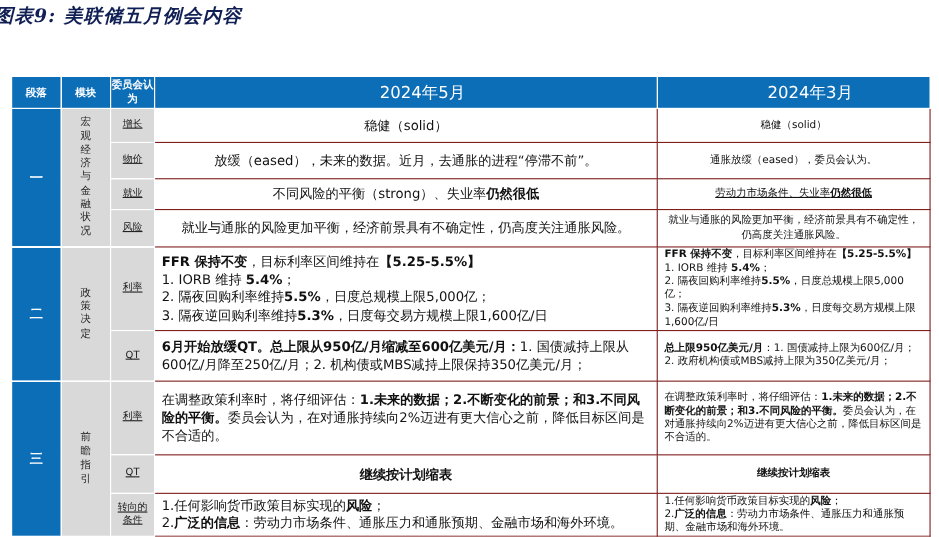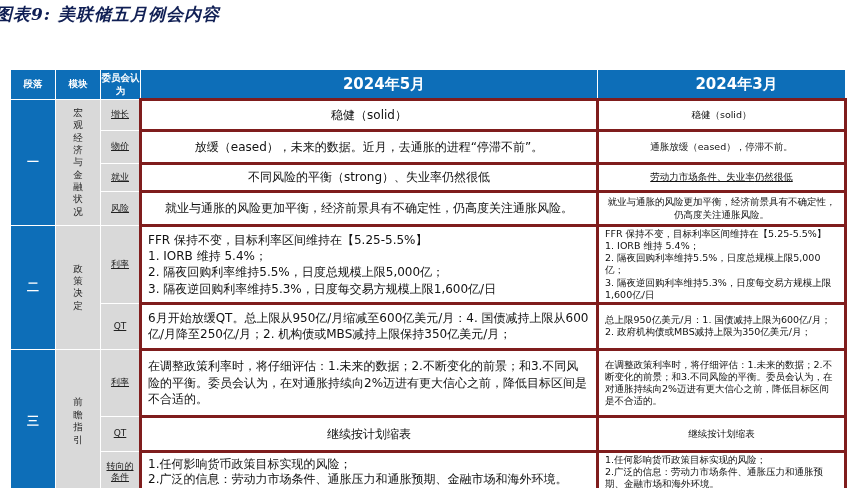--- a/index.html
+++ b/index.html
@@ -6,36 +6,36 @@
   body{
     width:854px;height:488px;overflow:hidden;background:#ffffff;
     font-family:"DejaVu Sans","Liberation Sans",sans-serif;color:#1a1a1a;
   }
   .fig-title{
     font-family:"DejaVu Serif","Liberation Serif",serif;
     font-style:italic;font-weight:bold;color:#101f54;
     font-size:17px;margin:3px 0 4px -5px;letter-spacing:1px;white-space:nowrap;
   }
   table{border-collapse:collapse;table-layout:fixed;width:835px;margin-left:10px;margin-top:43px;}
-  td,th{border:3px solid #7f1d1d;vertical-align:middle;white-space:pre-line;overflow:hidden;}
+  td,th{border:1px solid #7f1d1d;vertical-align:middle;white-space:pre-line;overflow:hidden;}
   th{padding:0;}
   td{padding:1px 6px;}
   .blue{background:#0d6eb8;color:#ffffff;border:1px solid #ffffff;}
   .grayc{background:#d9d9d9;border:1px solid #ffffff;}
   th.small-h{font-size:9.5px;font-weight:bold;}
-  th.year-h{font-size:15px;font-weight:bold;height:28px;padding-left:30px;}
+  th.year-h{font-size:15px;font-weight:normal;height:28px;padding-left:30px;}
   .para{font-size:12px;font-weight:bold;text-align:center;padding:0;}
   .module{font-size:9.5px;text-align:center;line-height:1.3;padding:0 1px;color:#222;}
   .lbl{font-size:9px;text-align:center;line-height:1.25;padding:0 2px;color:#222;text-decoration:underline;}
   .lbl.sm{font-size:8px;letter-spacing:-0.3px;}
   .may{font-size:12px;line-height:1.4;color:#111;}
   .march{font-size:9.5px;line-height:1.28;color:#111;}
   .center{text-align:center;}
   .left{text-align:left;}
-  .b{font-weight:normal;}
+  .b{font-weight:bold;}
   .u{text-decoration:underline;}
   .table-rule{width:845px;height:0;border-bottom:2px solid #1f3864;margin-left:0;}
   .source{font-size:11px;margin:4px 0 3px -6px;color:#111;white-space:nowrap;}
 </style>
 </head>
 <body>
 
 <div class="fig-title">图表9: 美联储五月例会内容</div>
 
 <table>
@@ -66,21 +66,21 @@
 融
 状
 况</td>
     <td class="grayc lbl" style="height:30px">增长</td>
     <td class="may center"><span>稳健（solid）</span></td>
     <td class="march center"><span>稳健（solid）</span></td>
   </tr>
   <tr>
     <td class="grayc lbl" style="height:32px">物价</td>
     <td class="may center"><span>放缓（eased），未来的数据。近月，去通胀的进程“停滞不前”。</span></td>
-    <td class="march center"><span>通胀放缓（eased），停滞不前。</span></td>
+    <td class="march center"><span>通胀放缓（eased），委员会认为。</span></td>
   </tr>
   <tr>
     <td class="grayc lbl" style="height:27px">就业</td>
     <td class="may center"><span>不同风险的平衡（strong）、失业率</span><span class="b">仍然很低</span></td>
     <td class="march center"><span class="u">劳动力市场条件、失业率</span><span class="b u">仍然很低</span></td>
   </tr>
   <tr>
     <td class="grayc lbl" style="height:33px">风险</td>
     <td class="may center"><span>就业与通胀的风险更加平衡，经济前景具有不确定性，仍高度关注通胀风险。</span></td>
     <td class="march center"><span>就业与通胀的风险更加平衡，经济前景具有不确定性，仍高度关注通胀风险。</span></td>
@@ -97,21 +97,21 @@
 1. IORB 维持 </span><span class="b">5.4%</span><span>；
 2. 隔夜回购利率维持</span><span class="b">5.5%</span><span>，日度总规模上限5,000亿；
 3. 隔夜逆回购利率维持</span><span class="b">5.3%</span><span>，日度每交易方规模上限1,600亿/日</span></td>
     <td class="march left"><span class="b">FFR 保持不变</span><span>，目标利率区间维持在</span><span class="b">【5.25-5.5%】</span><span>
 1. IORB 维持 </span><span class="b">5.4%</span><span>；
 2. 隔夜回购利率维持</span><span class="b">5.5%</span><span>，日度总规模上限5,000亿；
 3. 隔夜逆回购利率维持</span><span class="b">5.3%</span><span>，日度每交易方规模上限1,600亿/日</span></td>
   </tr>
   <tr>
     <td class="grayc lbl" style="height:45px">QT</td>
-    <td class="may left"><span class="b">6月开始放缓QT。总上限从950亿/月缩减至600亿美元/月：</span><span>4. 国债减持上限从600亿/月降至250亿/月；2. 机构债或MBS减持上限保持350亿美元/月；</span></td>
+    <td class="may left"><span class="b">6月开始放缓QT。总上限从950亿/月缩减至600亿美元/月：</span><span>1. 国债减持上限从600亿/月降至250亿/月；2. 机构债或MBS减持上限保持350亿美元/月；</span></td>
     <td class="march left"><span class="b">总上限950亿美元/月</span><span>：1. 国债减持上限为600亿/月；2. 政府机构债或MBS减持上限为350亿美元/月；</span></td>
   </tr>
 
   <tr>
     <td class="blue para" rowspan="3">三</td>
     <td class="grayc module" rowspan="3">前
 瞻
 指
 引</td>
     <td class="grayc lbl" style="height:66px">利率</td>

